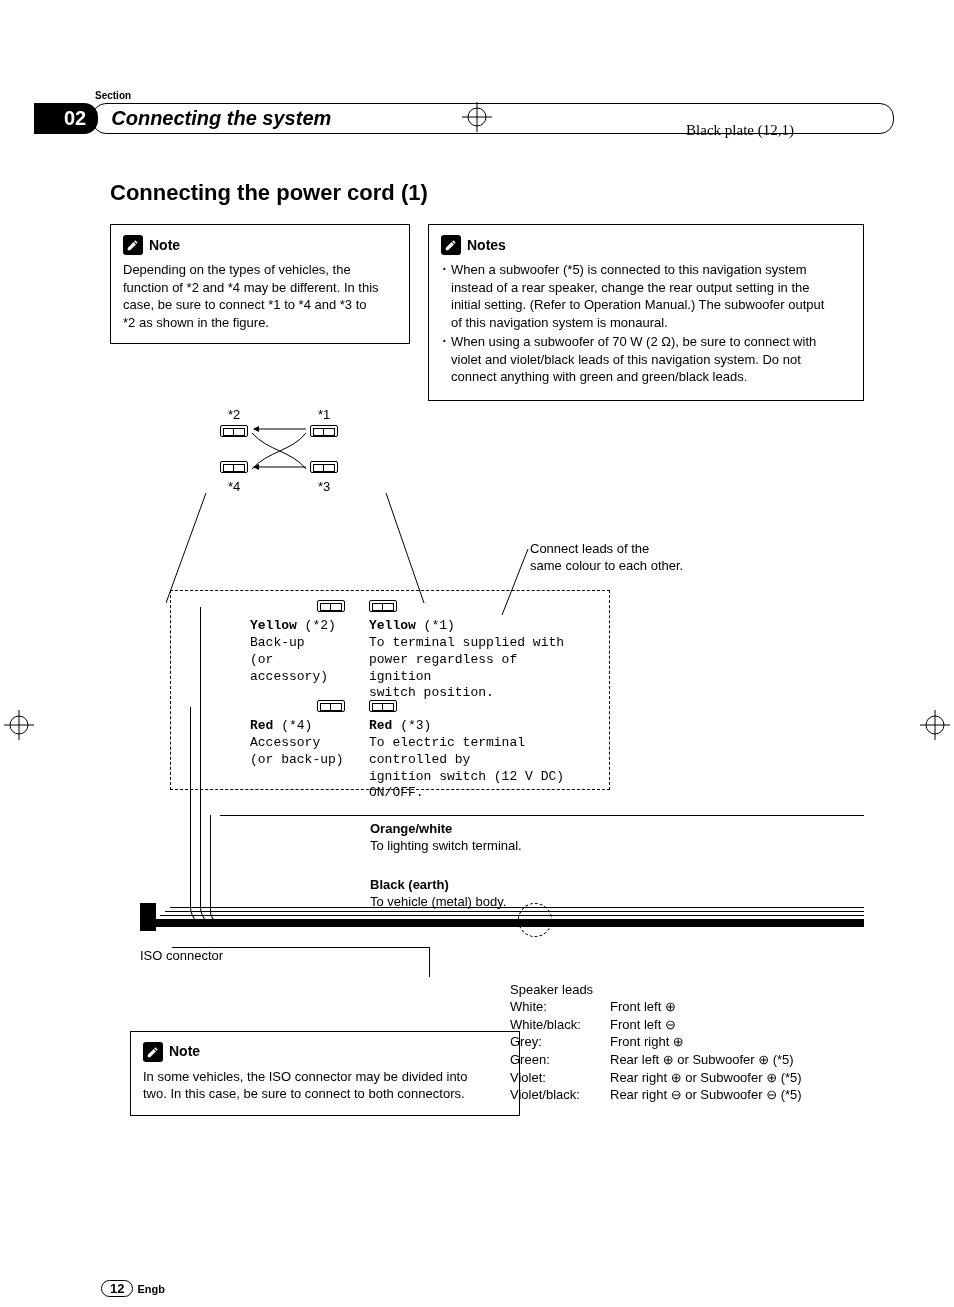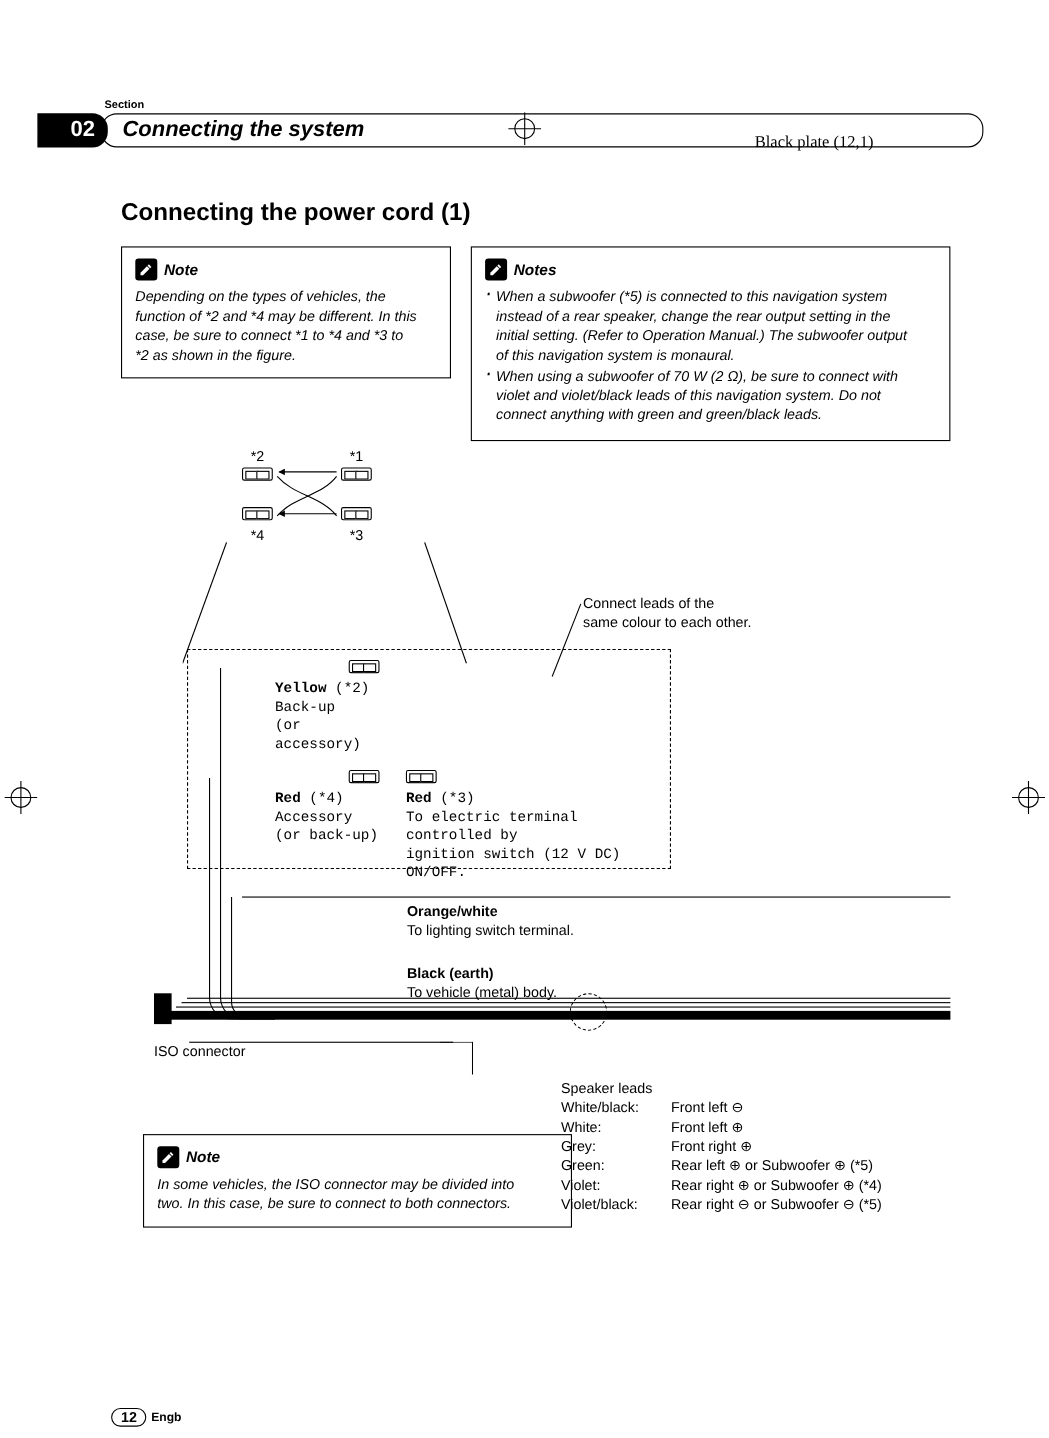--- a/index.html
+++ b/index.html
@@ -78,21 +78,20 @@
   .content {
     margin-left: 50px;
     margin-right: 30px;
     position: relative;
   }
   .note-box {
     border: 1px solid #000;
     padding: 10px 29px 12px 12px;
     font-size: 13px;
     line-height: 1.35;
-    font-style: italic;
   }
   .note-head {
     display: flex;
     align-items: center;
     gap: 6px;
     margin-bottom: 6px;
   }
   .note-icon {
     width: 20px;
     height: 20px;
@@ -365,20 +364,27 @@
 
       <div class="dashed-area"></div>
 
       <div class="wire-pair" style="top:205px;left:140px">
         <div class="col left wire-label">
           <div class="glyph-wrap" style="text-align:right"><span class="connector-glyph"></span></div>
           <div><b>Yellow</b><span> (*2)</span></div>
           <div>Back-up</div>
           <div>(or accessory)</div>
         </div>
+        <div class="col wire-label">
+          <div class="glyph-wrap"><span class="connector-glyph"></span></div>
+          <div><b>Yellow</b><span> (*1)</span></div>
+          <div>To terminal supplied with</div>
+          <div>power regardless of ignition</div>
+          <div>switch position.</div>
+        </div>
       </div>
 
       <div class="wire-pair" style="top:305px;left:140px">
         <div class="col left wire-label">
           <div class="glyph-wrap" style="text-align:right"><span class="connector-glyph"></span></div>
           <div><b>Red</b><span> (*4)</span></div>
           <div>Accessory</div>
           <div>(or back-up)</div>
         </div>
         <div class="col wire-label">
@@ -411,38 +417,38 @@
       <div class="curve" style="top:312px;left:80px;width:60px;height:220px"></div>
       <div class="hbar" style="top:552px;left:62px;width:240px;right:auto;border-top:1px solid #000"></div>
       <div class="curve" style="top:552px;left:290px;width:30px;height:30px;border-radius:0 0 0 16px;border-left:none;border-bottom:none;border-right:1px solid #000;border-top:1px solid #000"></div>
 
       <div class="iso-block"></div>
       <div class="iso-lbl">ISO connector</div>
 
       <div class="speaker-tbl">
         <div>Speaker leads</div>
         <div class="row">
+            <span class="c1">White:</span>
+            <span class="c2">Front left ⊕</span>
+          </div>
+        <div class="row">
             <span class="c1">White/black:</span>
             <span class="c2">Front left ⊖</span>
           </div>
         <div class="row">
-            <span class="c1">White:</span>
-            <span class="c2">Front left ⊕</span>
-          </div>
-        <div class="row">
             <span class="c1">Grey:</span>
             <span class="c2">Front right ⊕</span>
           </div>
         <div class="row">
             <span class="c1">Green:</span>
             <span class="c2">Rear left ⊕ or Subwoofer ⊕ (*5)</span>
           </div>
         <div class="row">
             <span class="c1">Violet:</span>
-            <span class="c2">Rear right ⊕ or Subwoofer ⊕ (*4)</span>
+            <span class="c2">Rear right ⊕ or Subwoofer ⊕ (*5)</span>
           </div>
         <div class="row">
             <span class="c1">Violet/black:</span>
             <span class="c2">Rear right ⊖ or Subwoofer ⊖ (*5)</span>
           </div>
       </div>
 
       <div class="note-lower">
         <div class="note-box">
           <div class="note-head">

